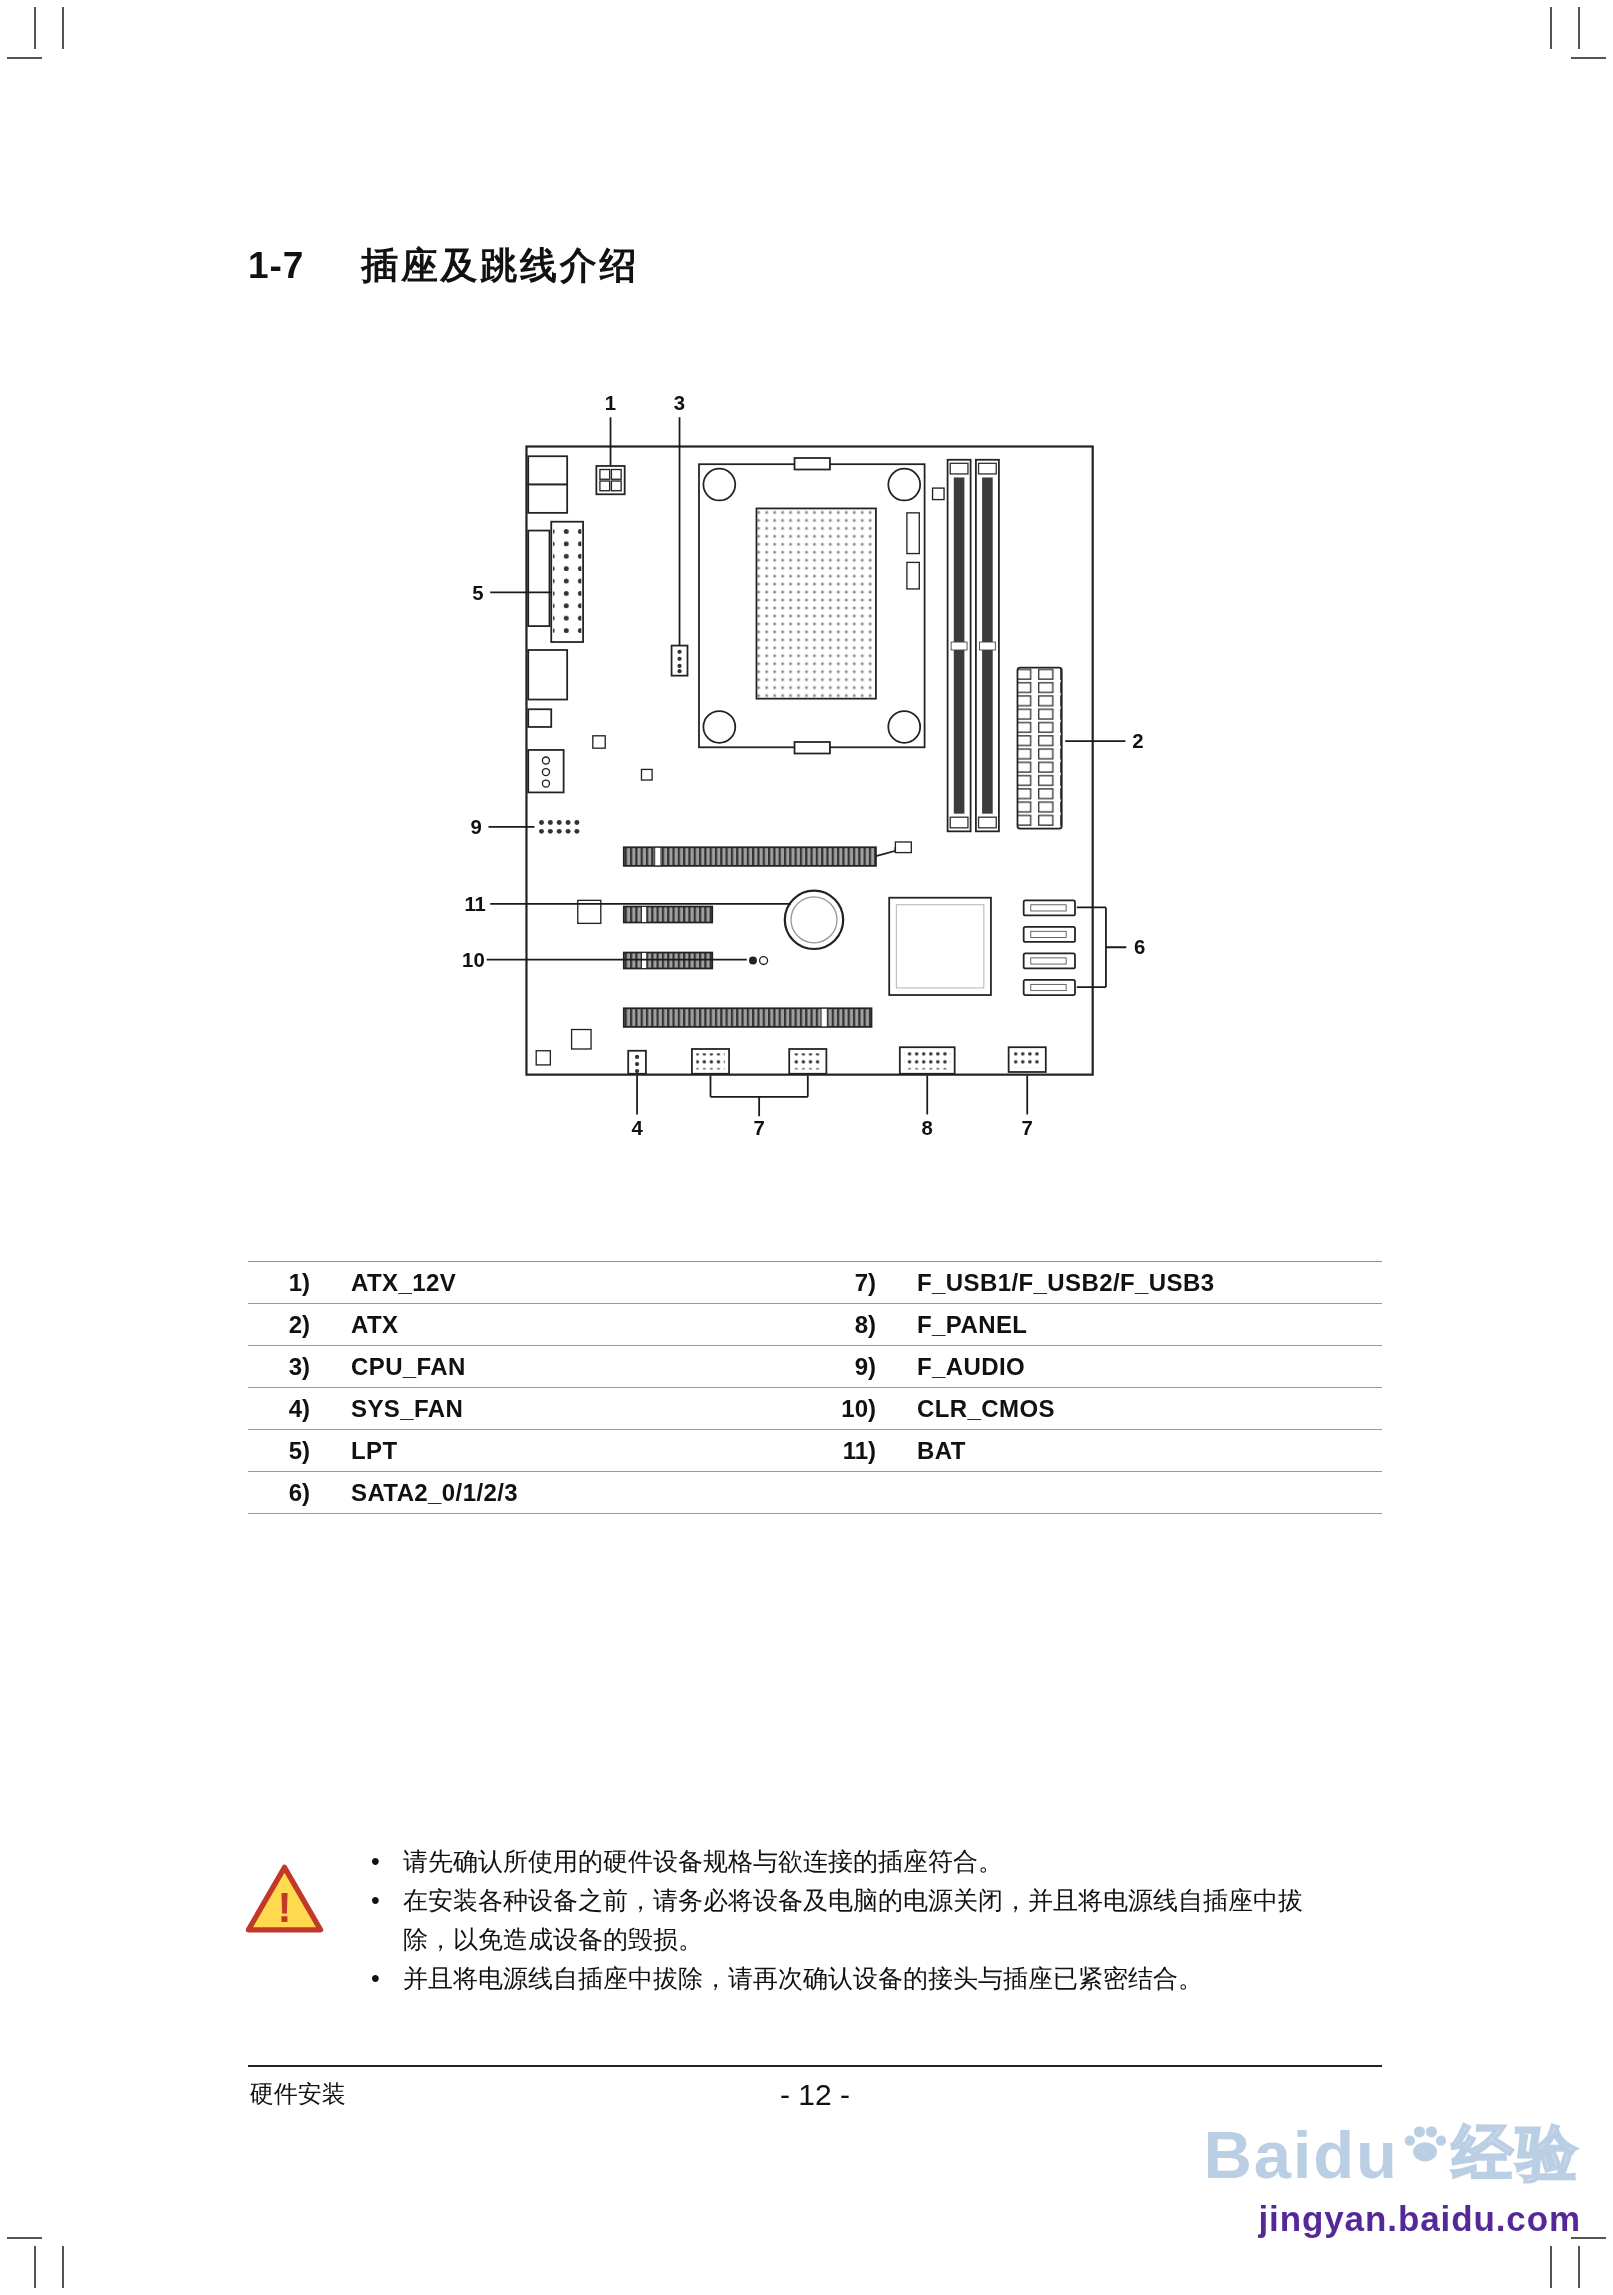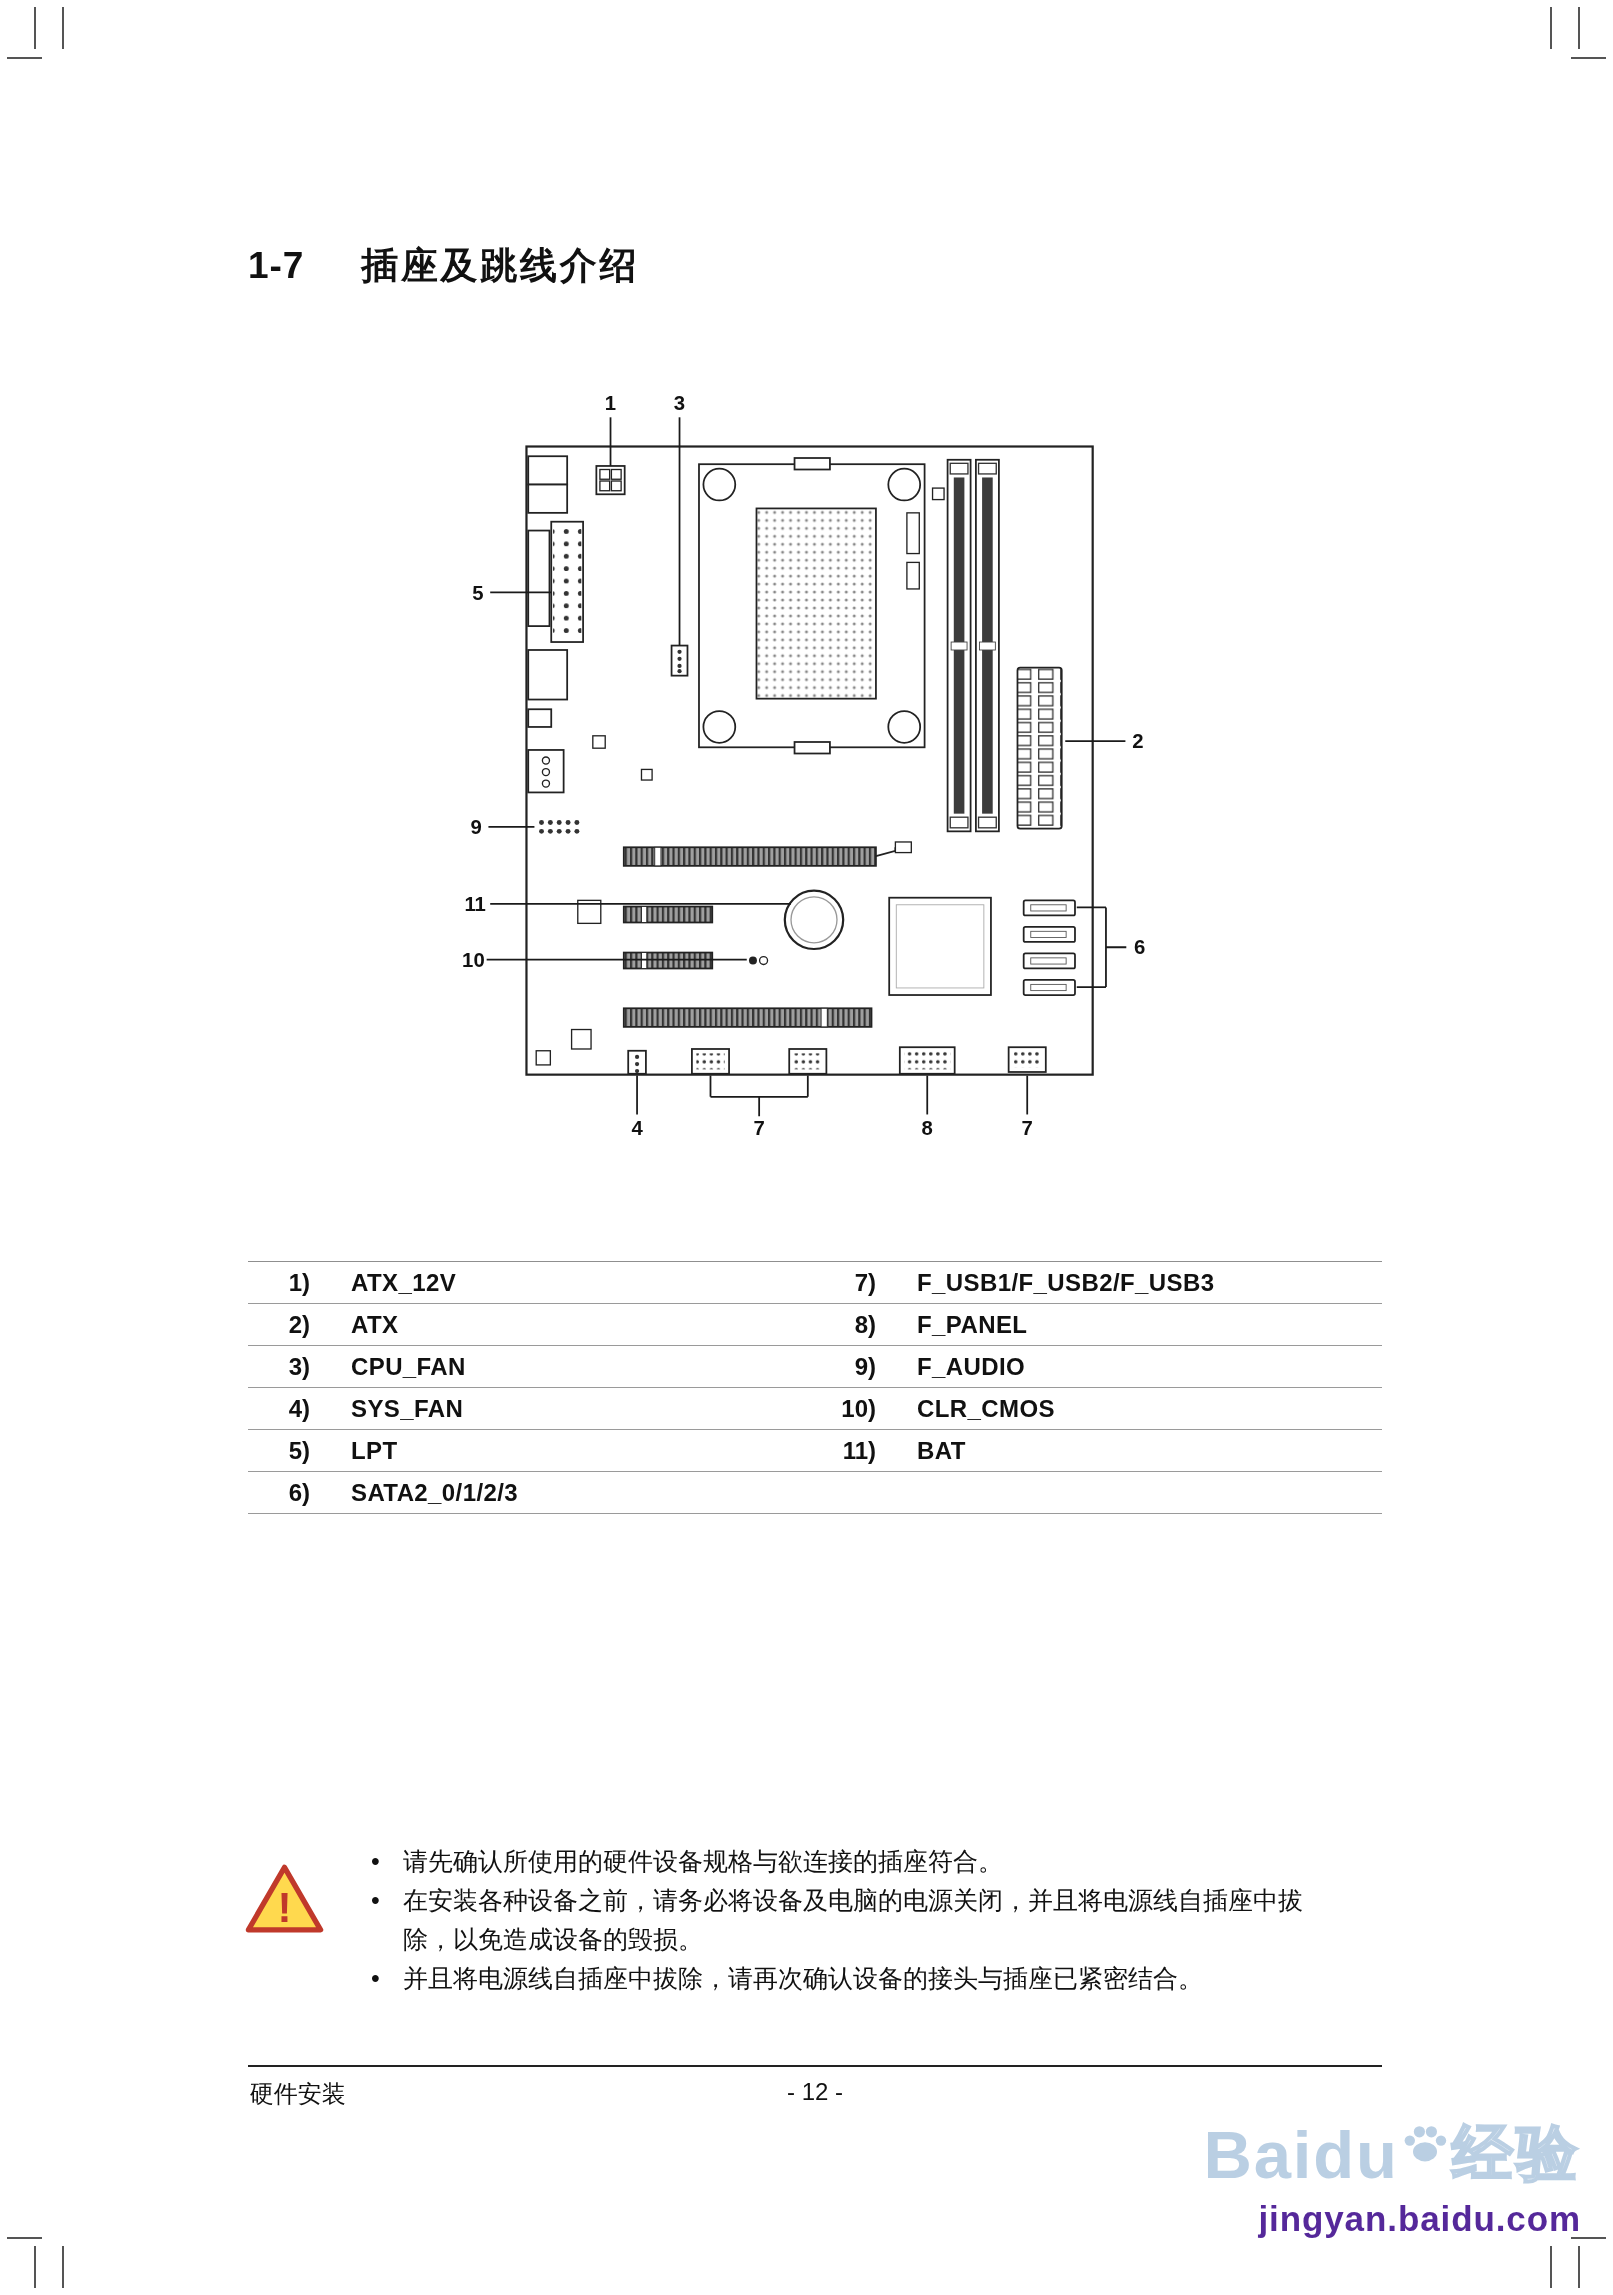--- a/index.html
+++ b/index.html
@@ -32,21 +32,21 @@
   .warning { position:absolute; left:244px; top:1842px; width:1142px; display:flex; }
   .warn-icon { flex:0 0 81px; margin-top:19.5px; }
   .warn-text { margin-left:46px; font-size:25px; line-height:39px; width:938px; }
   .w-li { display:flex; }
   .w-b { flex:0 0 32px; }
   .w-li > span:last-child { flex:1;font-family:Liberation Serif, serif; }
 
   
   .footer { position:absolute; left:248px; top:2065px; width:1134px; border-top:2.7px solid #222; }
   .f-left { position:absolute; left:1.8px; top:10.6px; font-size:24px; }
-  .f-center { position:absolute; left:0; right:0; text-align:center; top:10.6px; font-size:24px; }
+  .f-center { position:absolute; left:0; right:0; text-align:center; top:10.6px; font-size:30px; }
 
   
   .watermark { position:absolute; right:32px; top:2113px; text-align:right; font-weight:bold; opacity:0.95; }
   .wm-brand { display:flex; align-items:center; justify-content:flex-end; }
   .wm-baidu { font-size:67px; color:#b7cde2; letter-spacing:1.8px;margin-left:39px; }
   .paw { margin:0 3.5px 23px 1.8px; }
   .wm-suffix { font-size:61px; color:#eef3f8; -webkit-text-stroke:2.2px #b7cde2; letter-spacing:3.5px; }
   .wm-url { font-size:35px; color:#4c1d95; margin-top:3.5px; letter-spacing:0.9px; }
 </style>
 </head>

